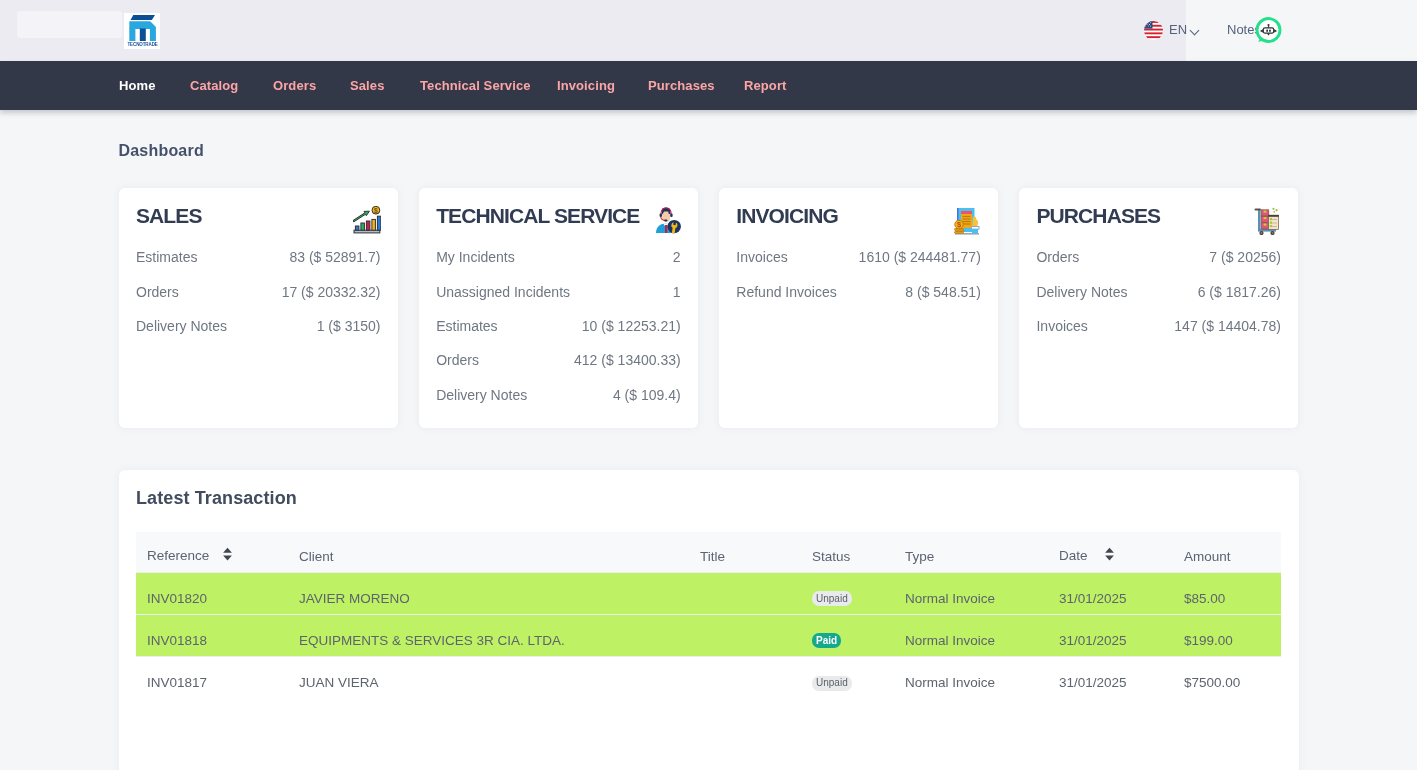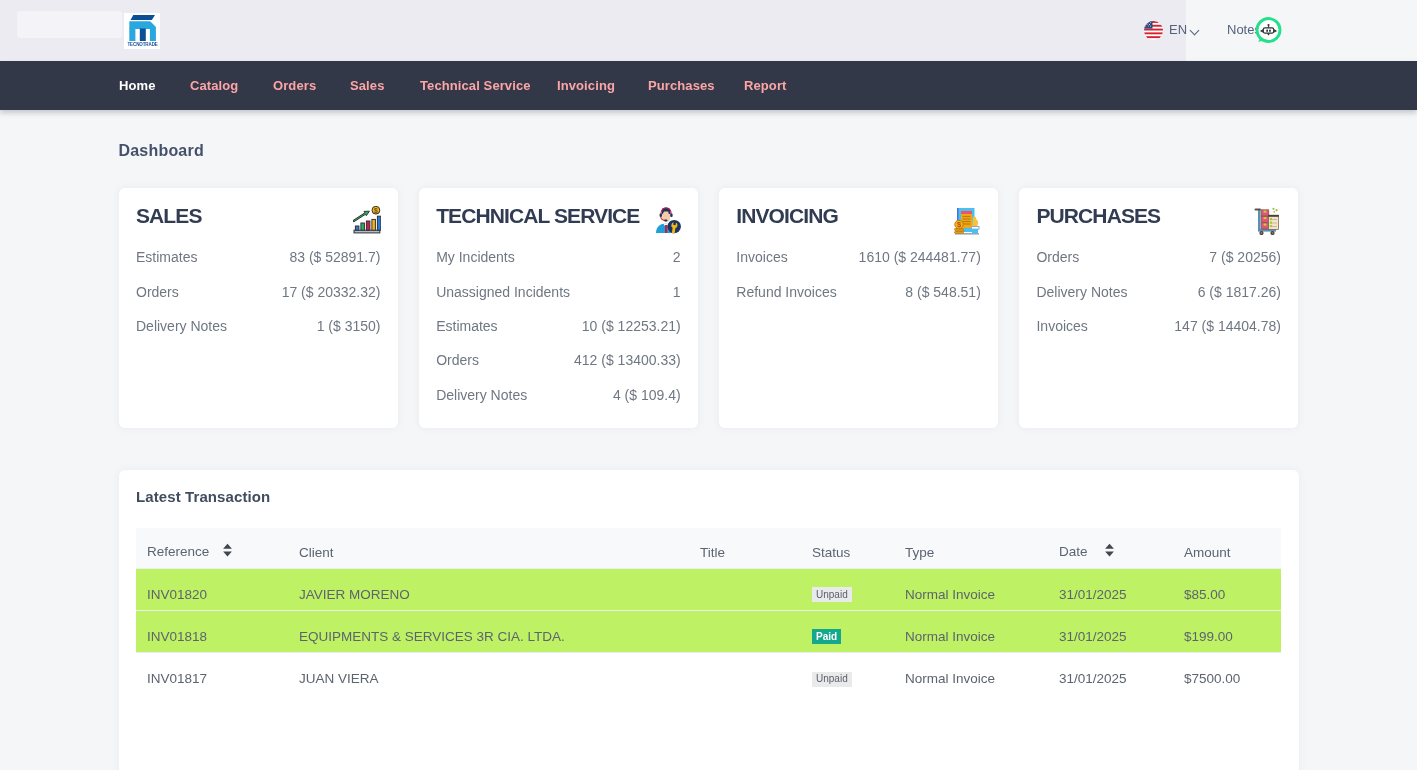--- a/index.html
+++ b/index.html
@@ -26,27 +26,27 @@
 h1.dash { margin-top:32px; font-size:16px; font-weight:700; color:#45506b; letter-spacing:.2px; }
 
 .cards { margin-top:28px; display:flex; justify-content:space-between; }
 .card { width:279.5px; height:240px; background:#fff; border-radius:6px; box-shadow:0 0 10px rgba(28,39,60,.05); padding:0 17.5px; }
 .card-head { display:flex; justify-content:space-between; align-items:flex-start; margin-top:16px; height:36px; }
 .card-title { font-size:21px; font-weight:700; color:#313c52; letter-spacing:-0.9px; margin-top:0; }
 .crow { display:flex; justify-content:space-between; align-items:center; height:34.4px; font-size:14px; color:#6f7783; }
 
 
 .panel { margin-top:42px; background:#fff; border-radius:6px 6px 0 0; box-shadow:0 0 10px rgba(28,39,60,.05); padding:18px 17.5px 0 17.5px; height:400px; }
-.panel-title { font-size:15px; font-weight:700; color:#414d5f; letter-spacing:.1px; }
+.panel-title { font-size:18px; font-weight:700; color:#414d5f; letter-spacing:.1px; }
 table.tx { width:100%; border-collapse:collapse; margin-top:23px; table-layout:fixed; }
 table.tx th { background:#f8f9fb; text-align:left; font-size:13.5px; font-weight:400; color:#5a6472; height:40px; padding:9px 11px 0 11px; }
 table.tx td { font-size:13.5px; color:#5d646e; height:42px; padding:10px 11px 0 11px; border-top:1px solid #eceff1; }
 table.tx tr.odd td { background:#bef264; }
 .col1{width:152px}.col2{width:401px}.col3{width:112px}.col4{width:93px}.col5{width:154px}.col6{width:125px}.col7{width:108px}
-.badge { display:inline-block; font-size:10px; line-height:10px; padding:2.5px 4px; border-radius:0; }
+.badge { display:inline-block; font-size:10px; line-height:10px; padding:2.5px 4px; border-radius:7px; }
 .badge.paid { background:#14a98d; color:#fff; font-weight:700; }
 .badge.unpaid { background:#e9eaec; color:#595f66; font-weight:400; }
 .sort { display:inline-block; vertical-align:middle; margin-left:12px; position:relative; top:-1px; }
 </style>
 </head>
 <body>
 
 <div class="topbar">
   <div style="position:absolute;left:17px;top:11px;width:105px;height:27px;background:rgba(250,250,253,.55);border-radius:3px;"></div>
   <div class="logo">

